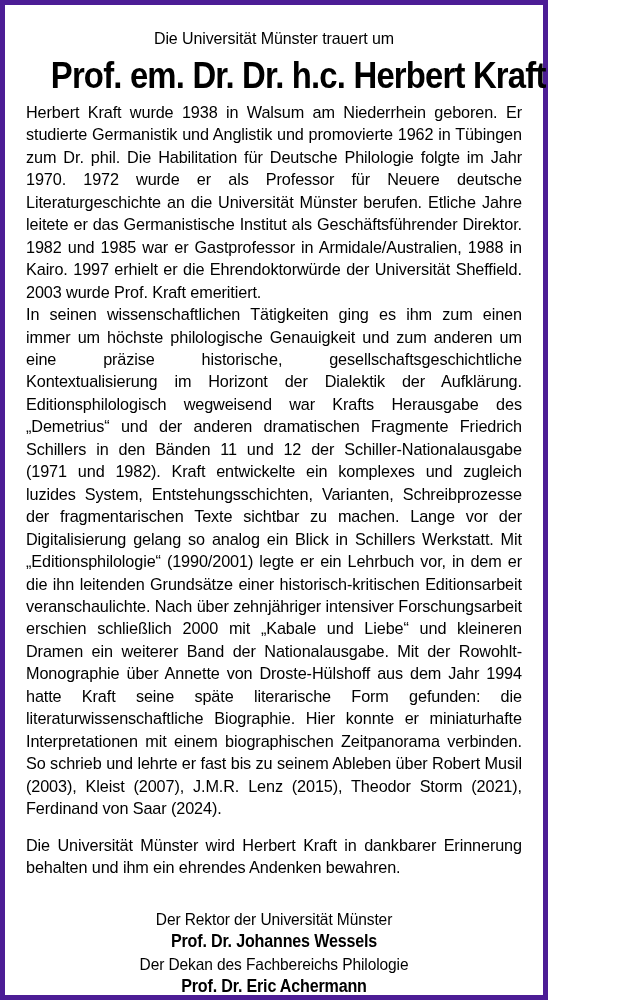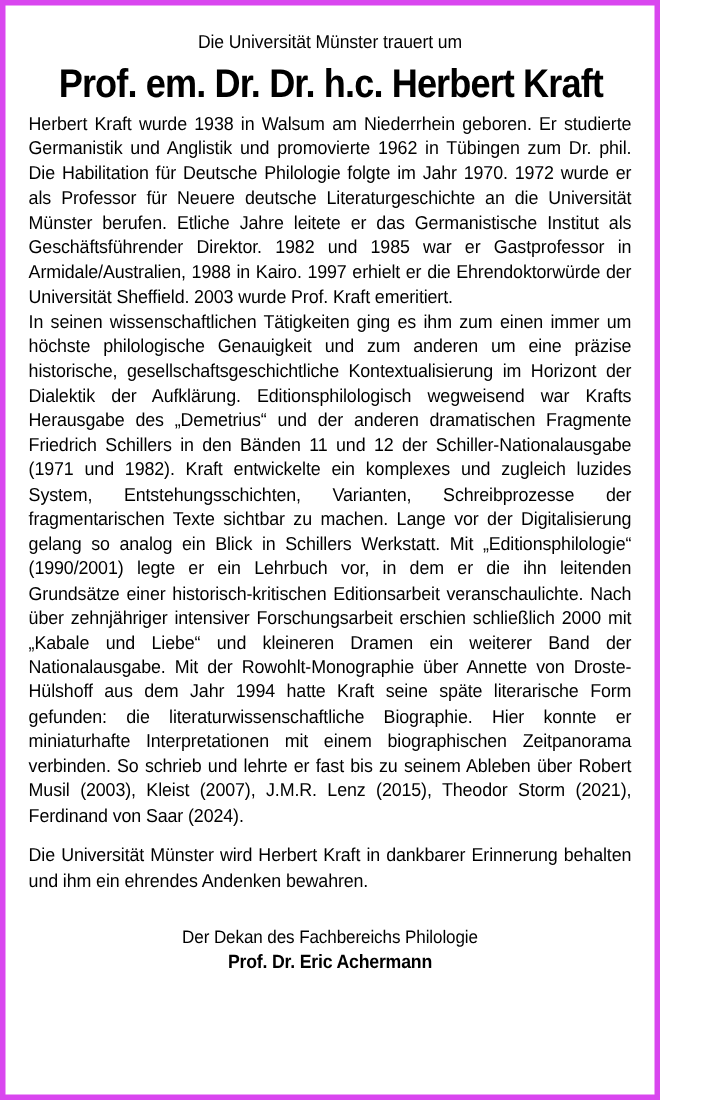--- a/index.html
+++ b/index.html
@@ -11,23 +11,23 @@
   body {
     width: 644px;
     height: 1000px;
     overflow: hidden;
     font-family: "Liberation Sans", "DejaVu Sans", sans-serif;
     color: #000000;
   }
 
   .notice {
     box-sizing: border-box;
-    width: 600px;
+    width: 548px;
     height: 1000px;
-    border: 5px solid #d946ef;
+    border: 5px solid #4c1d95;
     background: #ffffff;
     padding: 24px 21px 18px 21px;
     display: flex;
     flex-direction: column;
   }
 
   
   .eyebrow {
     text-align: center;
     font-size: 17px;
@@ -107,20 +107,24 @@
   <h1 class="deceased-name">Prof. em. Dr. Dr. h.c. Herbert Kraft</h1>
 
   <div class="body-copy">
     <p class="last-line-natural">Herbert Kraft wurde 1938 in Walsum am Niederrhein geboren. Er studierte Germanistik und Anglistik und promovierte 1962 in Tübingen zum Dr. phil. Die Habilitation für Deutsche Philologie folgte im Jahr 1970. 1972 wurde er als Professor für Neuere deutsche Literaturgeschichte an die Universität Münster berufen. Etliche Jahre leitete er das Germanistische Institut als Geschäftsführender Direktor. 1982 und 1985 war er Gastprofessor in Armidale/Australien, 1988 in Kairo. 1997 erhielt er die Ehrendoktorwürde der Universität Sheffield. 2003 wurde Prof. Kraft emeritiert.</p>
     <p class="last-line-natural">In seinen wissenschaftlichen Tätigkeiten ging es ihm zum einen immer um höchste philologische Genauigkeit und zum anderen um eine präzise historische, gesellschaftsgeschichtliche Kontextualisierung im Horizont der Dialektik der Aufklärung. Editionsphilologisch wegweisend war Krafts Herausgabe des „Demetrius“ und der anderen dramatischen Fragmente Friedrich Schillers in den Bänden 11 und 12 der Schiller-Nationalausgabe (1971 und 1982). Kraft entwickelte ein komplexes und zugleich luzides System, Entstehungsschichten, Varianten, Schreibprozesse der fragmentarischen Texte sichtbar zu machen. Lange vor der Digitalisierung gelang so analog ein Blick in Schillers Werkstatt. Mit „Editionsphilologie“ (1990/2001) legte er ein Lehrbuch vor, in dem er die ihn leitenden Grundsätze einer historisch-kritischen Editionsarbeit veranschaulichte. Nach über zehnjähriger intensiver Forschungsarbeit erschien schließlich 2000 mit „Kabale und Liebe“ und kleineren Dramen ein weiterer Band der Nationalausgabe. Mit der Rowohlt-Monographie über Annette von Droste-Hülshoff aus dem Jahr 1994 hatte Kraft seine späte literarische Form gefunden: die literaturwissenschaftliche Biographie. Hier konnte er miniaturhafte Interpretationen mit einem biographischen Zeitpanorama verbinden. So schrieb und lehrte er fast bis zu seinem Ableben über Robert Musil (2003), Kleist (2007), J.M.R. Lenz (2015), Theodor Storm (2021), Ferdinand von Saar (2024).</p>
     <p class="spaced last-line-natural">Die Universität Münster wird Herbert Kraft in dankbarer Erinnerung behalten und ihm ein ehrendes Andenken bewahren.</p>
   </div>
 
   <div class="signatures">
 
+    <div class="sig-group">
+      <div class="sig-role">Der Rektor der Universität Münster</div>
+      <div class="sig-person">Prof. Dr. Johannes Wessels</div>
+    </div>
 
     <div class="sig-group">
       <div class="sig-role">Der Dekan des Fachbereichs Philologie</div>
       <div class="sig-person">Prof. Dr. Eric Achermann</div>
     </div>
 
 
   </div>
 
 </div>

